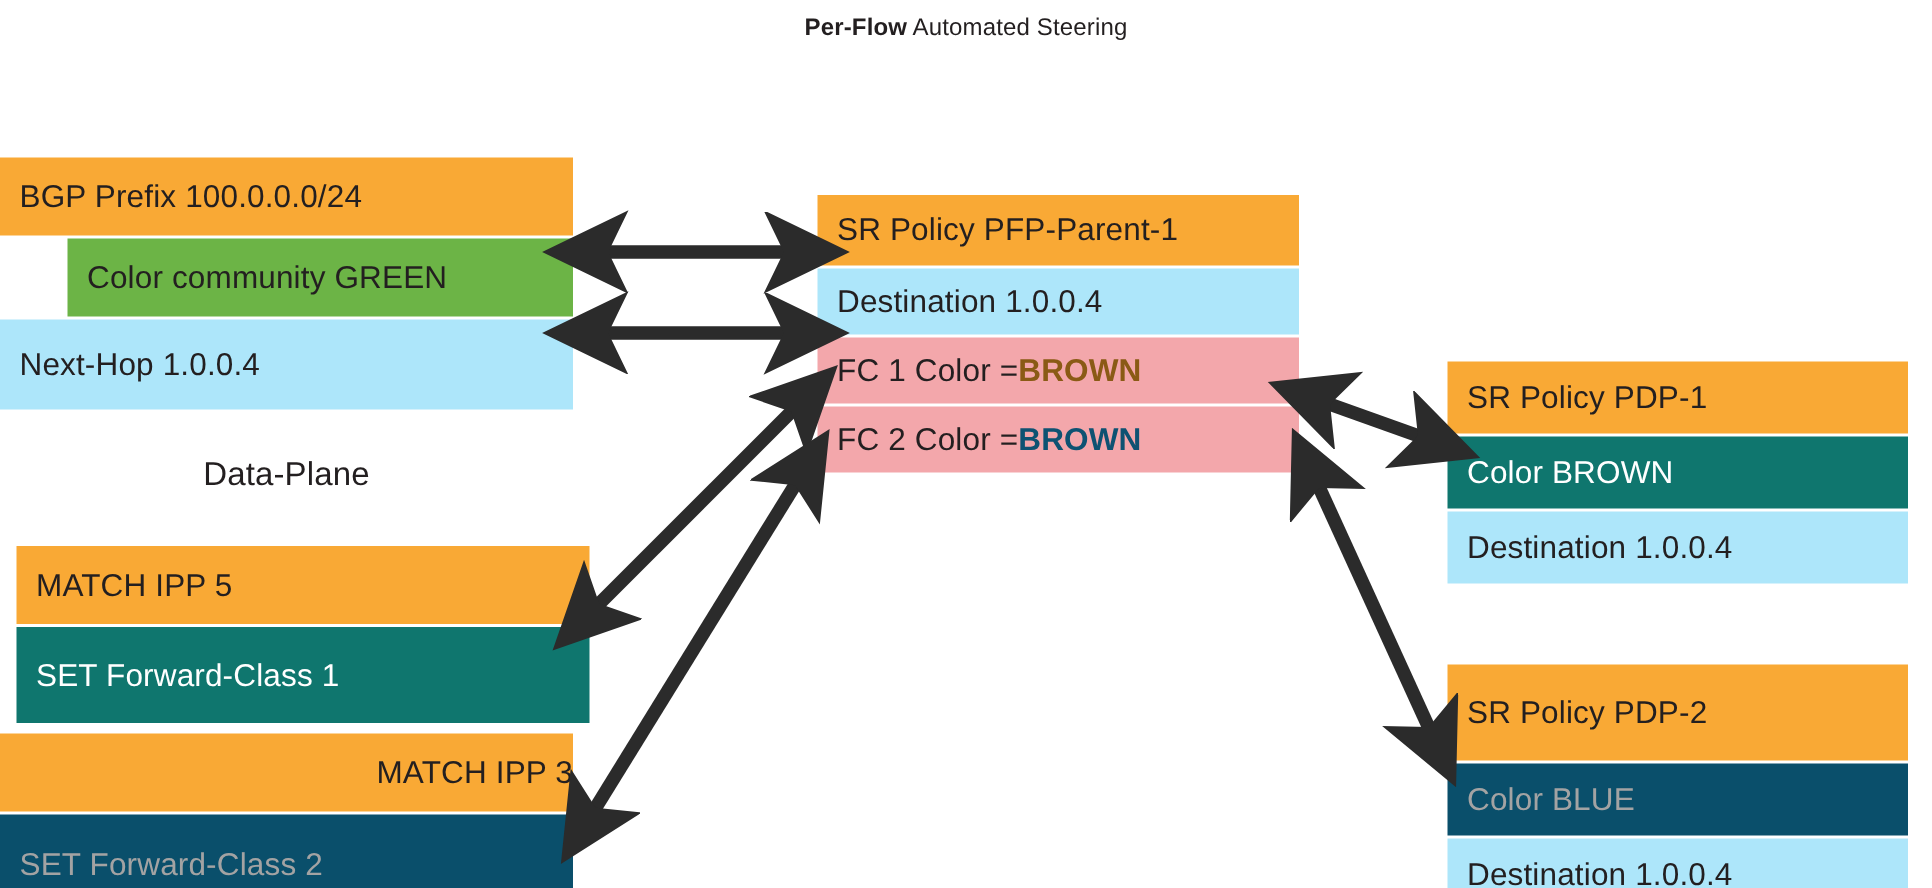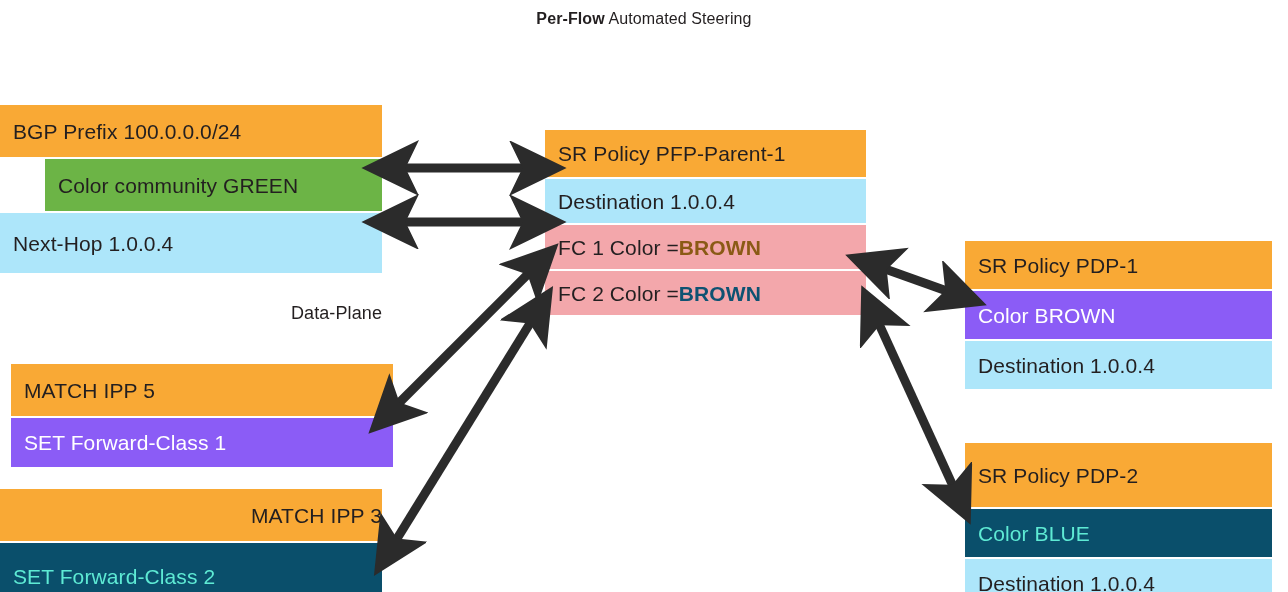--- a/index.html
+++ b/index.html
@@ -41,31 +41,31 @@
     white-space: nowrap;
     letter-spacing: 0.1px;
     margin-top: 20px;
   }
   .band.gap-top { margin-top: 2px; }
 
   .c-orange { background: #f9a935; color: #231f20; }
   .c-green  { background: #6cb446; color: #231f20; }
   .c-blue   { background: #ade6fa; color: #231f20; }
   .c-pink   { background: #f3a7ab; color: #231f20; }
-  .c-brown  { background: #8b5cf6; color: #ffffff; }
-  .c-navy   { background: #0a4f6b; color: #5eead4; }
+  .c-brown  { background: #0f766e; color: #ffffff; }
+  .c-navy   { background: #0a4f6b; color: #a3a3a3; }
 
   .kw-brown { color: #8a5a15; font-weight: bold; }
   .kw-blue  { color: #0e5272; font-weight: bold; }
 
   .section-label {
     position: absolute;
-    font-size: 18px;
+    font-size: 22px;
     color: #231f20;
-    text-align: right;
+    text-align: center;
     letter-spacing: 0.1px;
   }
 
   svg.arrows {
     position: absolute;
     left: 0;
     top: 0;
     width: 1288px;
     height: 592px;
     pointer-events: none;
@@ -93,21 +93,21 @@
   </div>
 
   <div class="section-label" style="left:0px; top:303px; width:382px;">
     <span>Data-Plane</span>
   </div>
 
   <div class="group" style="left:0px; top:344px; width:382px;padding-left:11px;">
     <div class="band c-orange" style="height:52px;">
       <span>MATCH IPP 5</span>
     </div>
-    <div class="band c-brown gap-top" style="height:49px;">
+    <div class="band c-brown gap-top" style="height:64px;">
       <span>SET Forward-Class 1</span>
     </div>
   </div>
 
   <div class="group" style="left:0px; top:469px; width:382px;">
     <div class="band c-orange" style="height:52px;justify-content:flex-end;">
       <span>MATCH IPP 3</span>
     </div>
     <div class="band c-navy gap-top" style="height:67px;">
       <span>SET Forward-Class 2</span>

